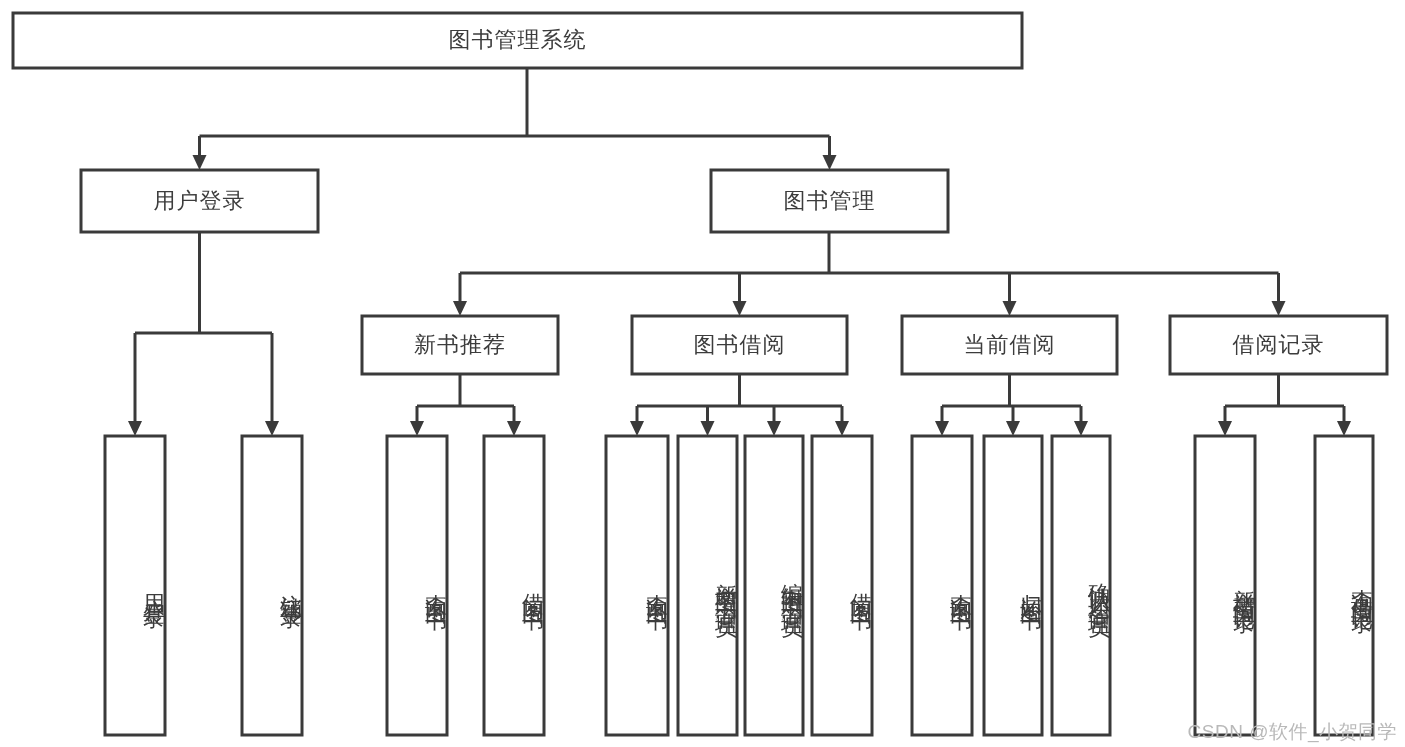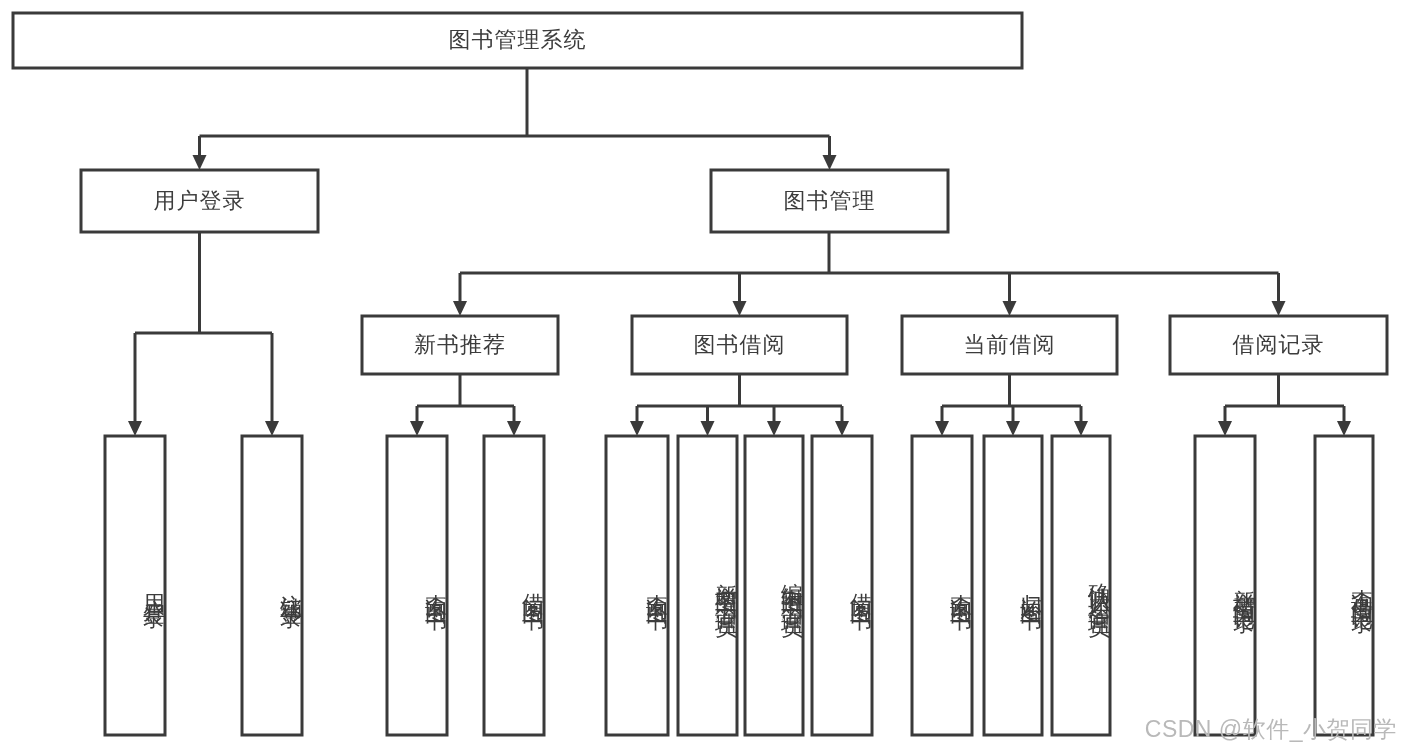--- a/index.html
+++ b/index.html
@@ -44,21 +44,21 @@
     color:#3c3c3c;
     letter-spacing:5px;
     white-space:nowrap;
     text-align:center;
     pointer-events:none;
   }
   .watermark{
     position:absolute;
     right:8px;
     bottom:2px;
-    font-size:23px;
+    font-size:19px;
     color:#b9b9b9;
     font-family:"Liberation Sans","DejaVu Sans",sans-serif;
     white-space:nowrap;
     letter-spacing:0.5px;
   }
 </style>
 </head>
 <body>
 
 <div id="diagram-root">

